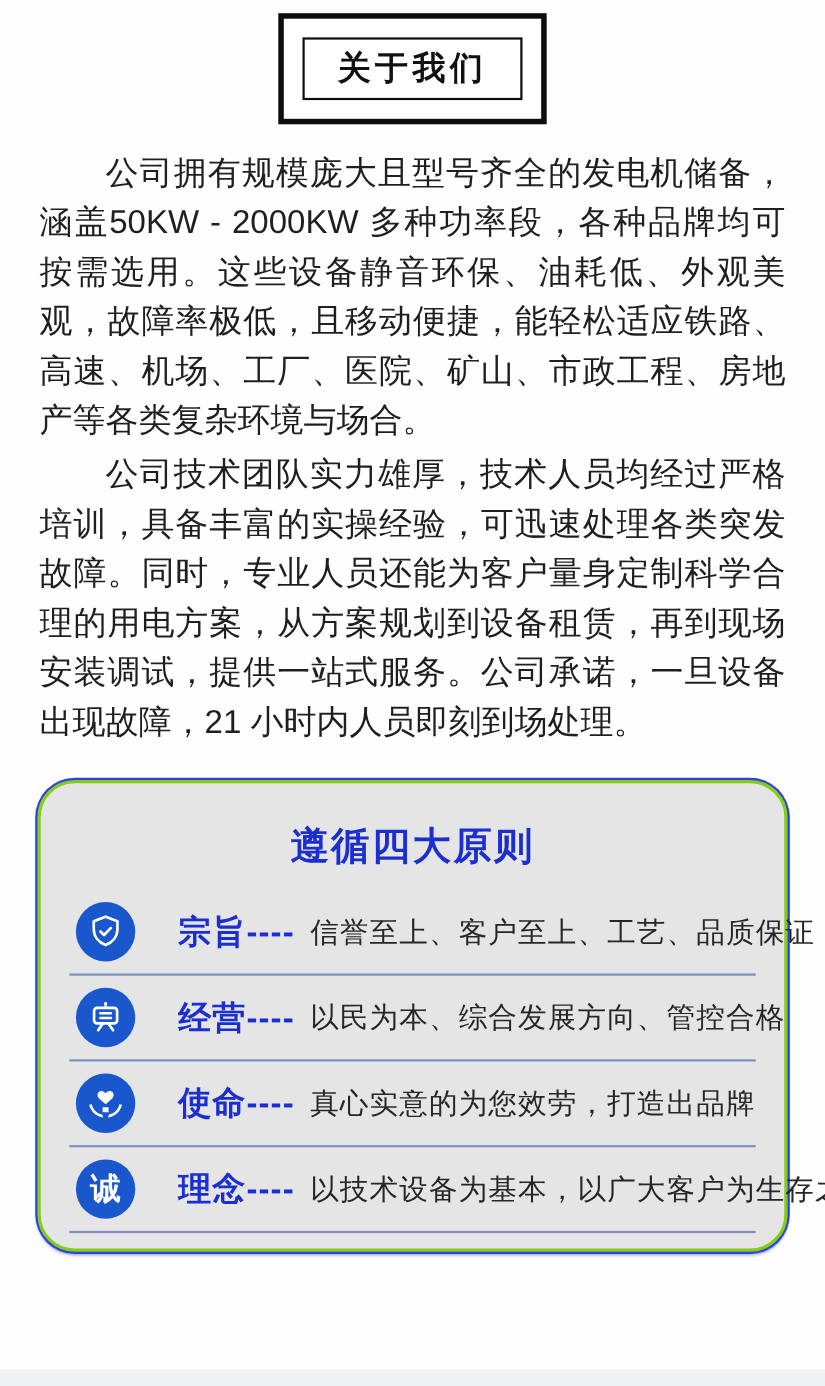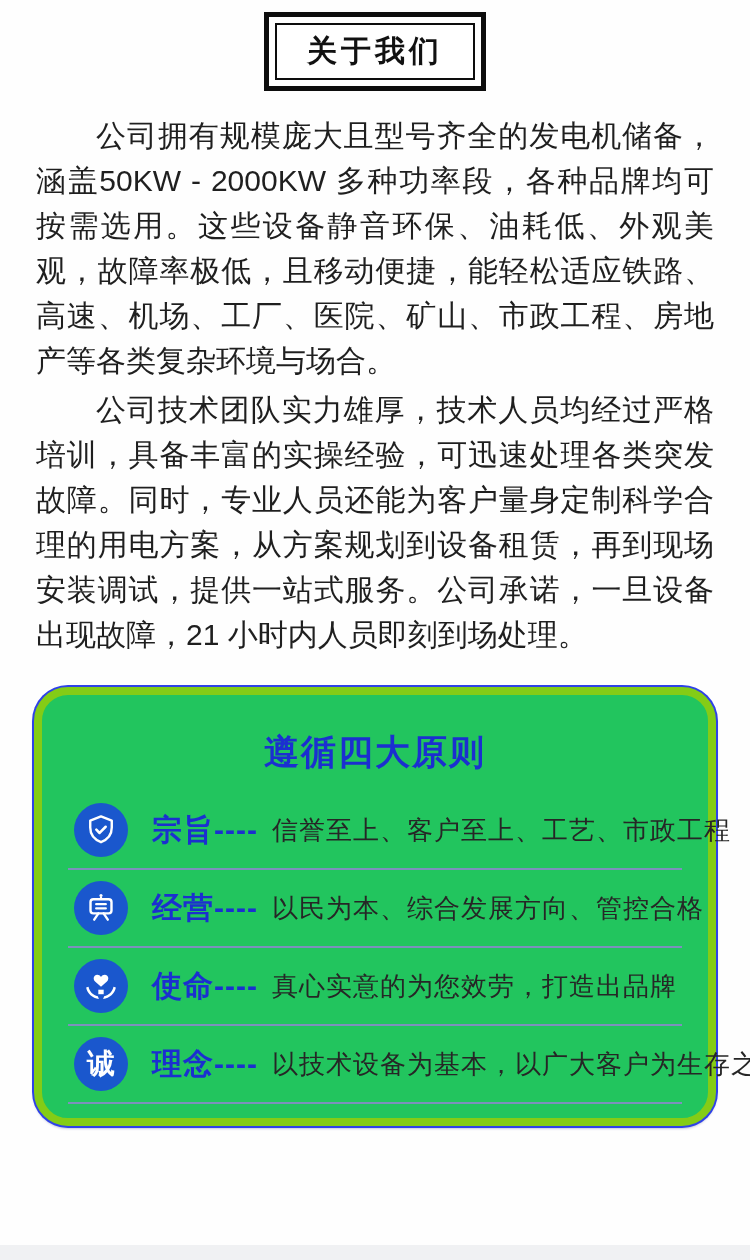--- a/index.html
+++ b/index.html
@@ -11,21 +11,21 @@
     width: 750px;
     height: 1260px;
     overflow: hidden;
     position: relative;
   }
 
   
   .title-wrap { display: flex; justify-content: center; padding-top: 12px; }
   .title-box-outer {
     border: 5px solid #0d0d0d;
-    padding: 6px;
+    padding: 17px;
     background: #ffffff;
   }
   .title-box-inner {
     border: 2px solid #0d0d0d;
     padding: 6px 30px;
     font-size: 30px;
     font-weight: bold;
     letter-spacing: 4px;
     color: #111111;
   }
@@ -36,22 +36,22 @@
     font-size: 30px;
     line-height: 45px;
     text-align: justify;
     color: #1f1f1f;
   }
   .about p { text-indent: 2em; margin-bottom: 4px; }
 
   
   .panel {
     margin: 30px 34px 0 34px;
-    background: #22c55e;
-    border: 8px solid #84cc16;
+    background: #e5e5e5;
+    border: 3px solid #84cc16;
     border-radius: 34px;
     box-shadow: 0 0 0 2px #2e41e8, 0 2px 3px rgba(10,23,117,0.45);
     padding: 20px 26px 14px 26px;
   }
   .panel-title {
     text-align: center;
     font-size: 35px;
     font-weight: bold;
     color: #1b2fd0;
     letter-spacing: 2px;
@@ -77,20 +77,21 @@
     font-weight: bold;
     line-height: 1;
   }
   .p-label {
     font-size: 30px;
     font-weight: bold;
     color: #1b2fd0;
     white-space: nowrap;
     margin-right: 14px;
     letter-spacing: 1px;
+    margin-left: 15px;
   }
   .p-desc {
     font-size: 26px;
     color: #262626;
     white-space: nowrap;
     letter-spacing: 1px;
   }
 
   
   .footer-strip {
@@ -118,21 +119,21 @@
   <div class="panel-title">遵循四大原则</div>
 
   <div class="p-row">
     <span class="p-icon">
       <svg width="34" height="34" viewBox="0 0 24 24">
         <path d="M12 2.4l7.6 2.9v5c0 4.9-3.2 8.6-7.6 10.3C7.6 18.9 4.4 15.2 4.4 10.3v-5z" fill="none" stroke="#ffffff" stroke-width="1.7" stroke-linejoin="round"></path>
         <path d="M8.7 11.8l2.3 2.3 4.3-4.4" fill="none" stroke="#ffffff" stroke-width="1.8" stroke-linecap="round" stroke-linejoin="round"></path>
       </svg>
     </span>
     <span class="p-label">宗旨----</span>
-    <span class="p-desc">信誉至上、客户至上、工艺、市政工程</span>
+    <span class="p-desc">信誉至上、客户至上、工艺、品质保证</span>
   </div>
 
   <div class="p-row">
     <span class="p-icon">
       <svg width="34" height="34" viewBox="0 0 24 24">
         <circle cx="12" cy="3.2" r="1.1" fill="#ffffff"></circle>
         <path d="M12 4.2v1.6" stroke="#ffffff" stroke-width="1.5"></path>
         <rect x="4.6" y="5.8" width="14.8" height="10" rx="2" fill="none" stroke="#ffffff" stroke-width="1.7"></rect>
         <path d="M8.6 9.3h6.8M8.6 12.3h6.8" stroke="#ffffff" stroke-width="1.6" stroke-linecap="round"></path>
         <path d="M10.2 15.8l-3 4.4M13.8 15.8l3 4.4" stroke="#ffffff" stroke-width="1.7" stroke-linecap="round"></path>

